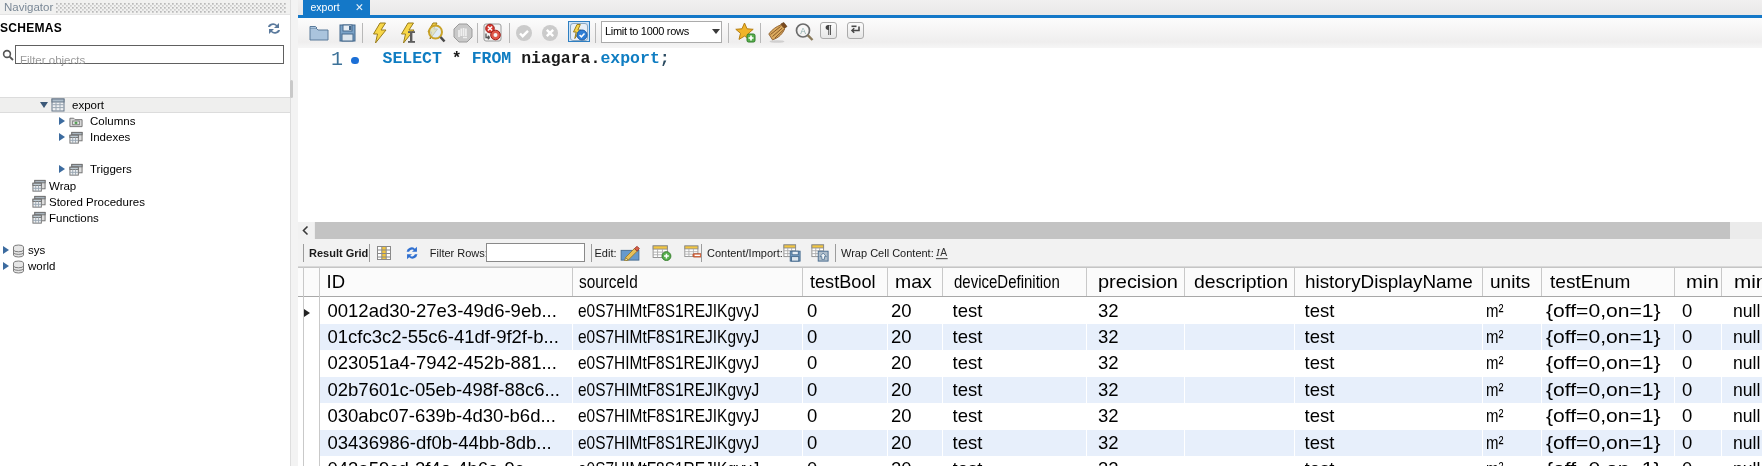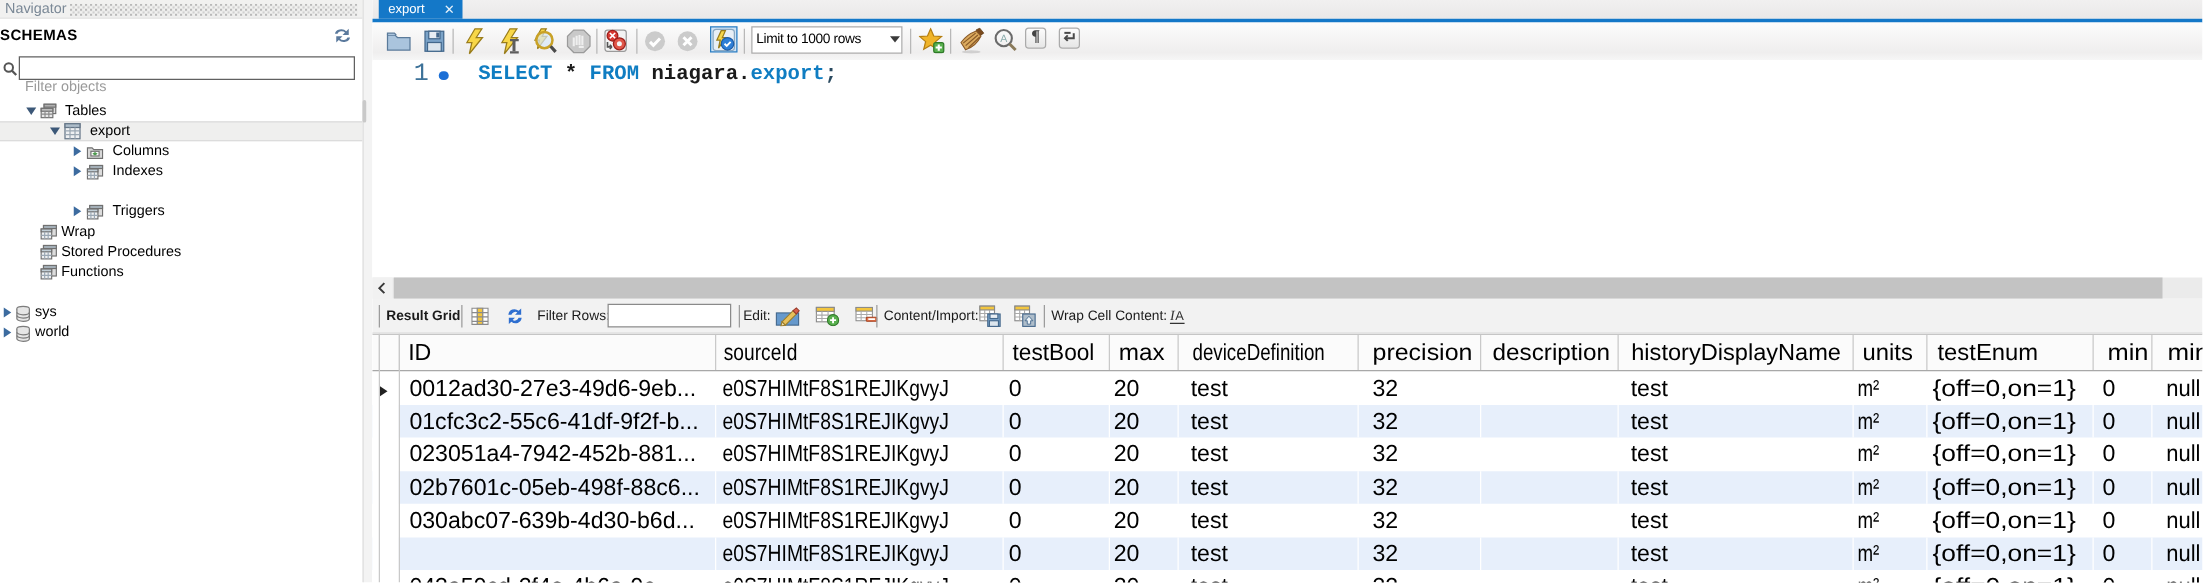--- a/index.html
+++ b/index.html
@@ -5,21 +5,21 @@
 html,body { width:1762px; height:466px; overflow:hidden; }
 body { font-family:"Liberation Sans", sans-serif; position:relative; background:#fff; }
 .abs { position:absolute; }
 
 #sidebar { left:0; top:0; width:290px; height:466px; background:#fff; }
 #navbar { left:0; top:0; width:290px; height:15px; background:#f1f1f0; border-bottom:1px solid #e4e4e4; }
 #navbar .t { position:absolute; left:4px; top:1px; font-size:11.5px; color:#7a8896; }
 #navbar svg { position:absolute; left:56px; top:3px; }
 #schemas { left:0px; top:21px; font-size:12px; font-weight:bold; color:#000; letter-spacing:0.3px;}
 #filterbox { left:15px; top:45px; width:269px; height:19px; border:1px solid #606060; background:#fff; }
-#filterbox span { position:absolute; left:4px; top:18px; font-size:11.5px; color:#9a9a9a; }
+#filterbox span { position:absolute; left:4px; top:8px; font-size:11.5px; color:#9a9a9a; }
 .tree-row { position:absolute; left:0; width:290px; height:16.2px; font-size:11.5px; color:#000; }
 .tree-row .lbl { position:absolute; top:1.5px; white-space:nowrap; }
 .tree-row .ic { position:absolute; top:1px; }
 .tree-row .ar { position:absolute; width:0; height:0; }
 .ar.down { top:5px; border-left:4.5px solid transparent; border-right:4.5px solid transparent; border-top:6px solid #3c5878; }
 .ar.right { top:3.5px; border-top:4.5px solid transparent; border-bottom:4.5px solid transparent; border-left:6.5px solid #3c6b9f; }
 #selrow { left:0; top:97.3px; width:290px; height:16.2px; background:#efefee; border-top:1px solid #dcdcdc; border-bottom:1px solid #dcdcdc;}
 
 #splitter { left:290px; top:0; width:7.5px; height:466px; background:#f3f3f3; border-left:1px solid #dedede;}
 
@@ -75,33 +75,20 @@
       <path d="M14 8 A5 4 0 0 1 5 10 L3 12 L3 7 L8 7 L6 9 A3.5 3 0 0 0 12 8 Z" fill="#5b7a9d"></path>
     </svg>
 <svg class="abs" style="left:2px;top:49px" width="12" height="12" viewBox="0 0 12 12">
       <circle cx="5" cy="5" r="3.4" fill="none" stroke="#555" stroke-width="1.6"></circle>
       <line x1="7.6" y1="7.6" x2="11" y2="11" stroke="#555" stroke-width="1.8"></line>
     </svg>
 <div id="filterbox" class="abs">
       <span>Filter objects</span>
     </div>
 <div id="selrow" class="abs"></div>
-<div class="tree-row" style="top:81.2px">
-<span class="ar down" style="left:21px"></span>
-<svg class="ic" style="left:32px" width="14" height="14" viewBox="0 0 15 14">
-        <rect x="3.5" y="1" width="10" height="8" fill="#dcdcdc" stroke="#707070"></rect>
-        <rect x="3.5" y="1" width="10" height="2.5" fill="#b0b0b0" stroke="#707070"></rect>
-        <rect x="1" y="4.5" width="10" height="8" fill="#e9e9e9" stroke="#707070"></rect>
-        <rect x="1" y="4.5" width="10" height="2.5" fill="#bdbdbd" stroke="#707070"></rect>
-        <line x1="1" y1="9.5" x2="11" y2="9.5" stroke="#8a8a8a"></line>
-        <line x1="4.3" y1="7" x2="4.3" y2="12.5" stroke="#8a8a8a"></line>
-        <line x1="7.6" y1="7" x2="7.6" y2="12.5" stroke="#8a8a8a"></line>
-      </svg>
-<span class="lbl" style="left:52px;">Tables</span>
-    </div>
 <div class="tree-row" style="top:97.3px">
 <span class="ar down" style="left:40px"></span>
 <svg class="ic" style="left:51px" width="14" height="14" viewBox="0 0 14 14">
         <rect x="1" y="1" width="12" height="12" fill="#eef0f2" stroke="#667788"></rect>
         <rect x="1" y="1" width="12" height="3" fill="#aebdca" stroke="#667788"></rect>
         <line x1="1" y1="6.7" x2="13" y2="6.7" stroke="#9aa7b3"></line>
         <line x1="1" y1="9.6" x2="13" y2="9.6" stroke="#9aa7b3"></line>
         <line x1="5" y1="4" x2="5" y2="13" stroke="#9aa7b3"></line>
         <line x1="9" y1="4" x2="9" y2="13" stroke="#9aa7b3"></line>
       </svg>
@@ -498,20 +485,21 @@
 <div class="dc" style="left:655.0px;width:133.5px;">test</div>
 <div class="dc" style="left:800.5px;width:86.0px;">32</div>
 <div class="dc" style="left:892.5px;width:104.0px;"></div>
 <div class="dc" style="left:1007.0px;width:177.5px;">test</div>
 <div class="dc" style="left:1188.5px;width:55.0px;transform:scaleX(0.81);">m²</div>
 <div class="dc" style="left:1248.5px;width:128.0px;transform:scaleX(1.14);">{off=0,on=1}</div>
 <div class="dc" style="left:1384.5px;width:39.0px;">0</div>
 <div class="dc" style="left:1435.5px;width:29.0px;transform:scaleX(0.95);">null</div>
 </div>
 <div class="drow alt" style="top:162.5px">
+<div class="dc" style="left:30px;width:244.5px;">03436986-df0b-44bb-8db...</div>
 <div class="dc" style="left:280.0px;width:224.0px;transform:scaleX(0.835);">e0S7HIMtF8S1REJIKgvyJ</div>
 <div class="dc" style="left:509.5px;width:80.0px;">0</div>
 <div class="dc" style="left:593.5px;width:51.0px;">20</div>
 <div class="dc" style="left:655.0px;width:133.5px;">test</div>
 <div class="dc" style="left:800.5px;width:86.0px;">32</div>
 <div class="dc" style="left:892.5px;width:104.0px;"></div>
 <div class="dc" style="left:1007.0px;width:177.5px;">test</div>
 <div class="dc" style="left:1188.5px;width:55.0px;transform:scaleX(0.81);">m²</div>
 <div class="dc" style="left:1248.5px;width:128.0px;transform:scaleX(1.14);">{off=0,on=1}</div>
 <div class="dc" style="left:1384.5px;width:39.0px;">0</div>

